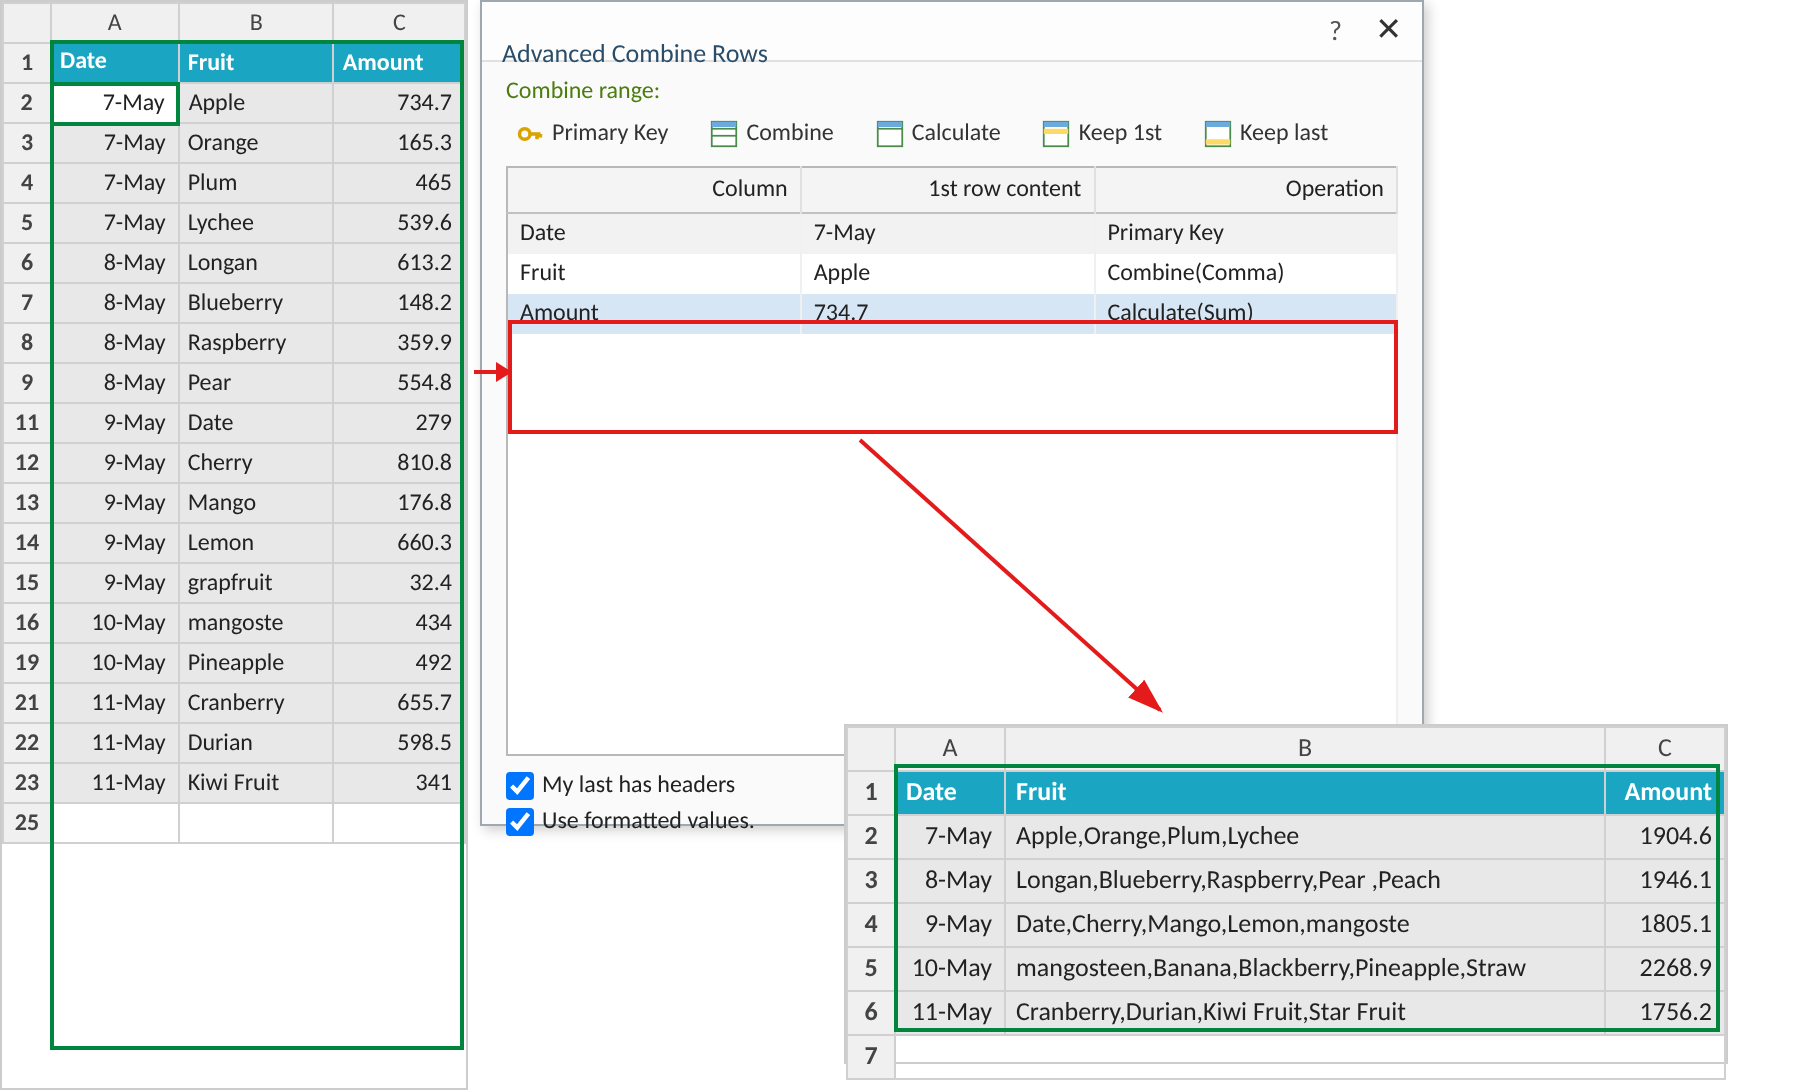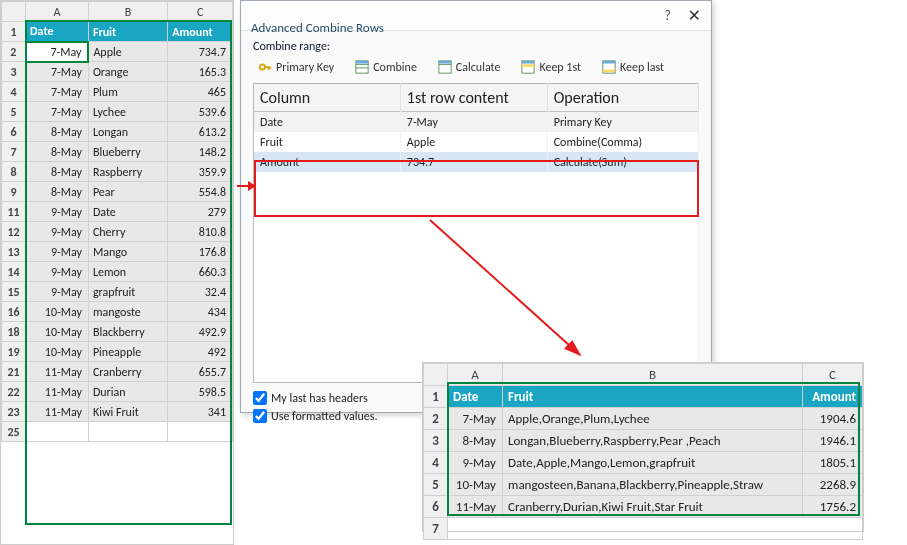--- a/index.html
+++ b/index.html
@@ -20,30 +20,30 @@
   .sheet-left td.colA { text-align: right; padding-right: 6px; }
   .sel-outline { position: absolute; border: 2px solid #00853f; pointer-events: none; }
   .sel-left { left: 25px; top: 20px; width: 207px; height: 505px; }
   
   
   .dialog { position: absolute; left: 240px; top: 0; width: 472px; height: 413px; background: #fafafa; border: 1px solid #9fa8b0; box-shadow: 2px 2px 6px rgba(0,0,0,0.2); }
   .dialog-title { height: 30px; line-height: 30px; padding: 12px 10px; font-size: 13px; color: #2a4d69; background: #fdfdfd; border-bottom: 1px solid #e0e0e0; position: relative; }
   .dialog-title .help { position: absolute; right: 40px; top: 0; font-size: 14px; color: #555; }
   .dialog-title .close { position: absolute; right: 10px; top: 0; font-size: 16px; color: #333; }
   .dialog-body { padding: 8px 12px; }
-  .label-text { font-size: 12px; color: #0f172a; margin-bottom: 4px; }
+  .label-text { font-size: 12px; color: #4d7c0f; margin-bottom: 4px; }
   .range-row { display: flex; align-items: center; gap: 4px; margin-bottom: 8px; }
   .range-input { flex: 1; height: 22px; border: 1px solid #a8a8a8; padding: 2px 4px; font-size: 12px; background: #fff; }
   .range-btn { width: 22px; height: 22px; border: 1px solid #a0a0a0; background: linear-gradient(#fefefe,#e8e8e8); display: flex; align-items: center; justify-content: center; }
   .toolbar { display: flex; gap: 12px; margin-bottom: 6px; flex-wrap: nowrap; }
   .tool-btn { display: flex; align-items: center; gap: 3px; padding: 2px 4px; font-size: 12px; color: #333; white-space: nowrap; }
   .tool-btn .ico { width: 16px; height: 16px; display: inline-flex; align-items: center; justify-content: center; }
   .cols-table { width: 100%; border: 1px solid #b8b8b8; height: 290px; background: #fff; border-collapse: collapse; position: relative; }
   .cols-table .ct-hd { background: #f4f4f4; border-bottom: 1px solid #c0c0c0; }
-  .cols-table th { text-align: left; padding: 4px 6px; font-weight: normal; font-size: 16px; border-right: 1px solid #e0e0e0; }
+  .cols-table th { text-align: right; padding: 4px 6px; font-weight: normal; font-size: 12px; border-right: 1px solid #e0e0e0; }
   .cols-table td { padding: 3px 6px; font-size: 12px; border-right: 1px solid #f0f0f0; }
   .cols-table tr.alt td { background: #f2f2f2; }
   .cols-table tr.sel td { background: #d6e6f5; }
   .red-box { position: absolute; border: 2px solid #e41b1b; pointer-events: none; }
   .red-box-cols { left: 254px; top: 160px; width: 445px; height: 57px; }
   .red-arrow-horiz { position: absolute; left: 237px; top: 185px; width: 18px; height: 2px; background: #e41b1b; }
   .red-arrow-horiz::after { content: ""; position: absolute; right: -1px; top: -4px; border-left: 8px solid #e41b1b; border-top: 5px solid transparent; border-bottom: 5px solid transparent; }
   .checks { margin-top: 8px; }
   .check-row { display: flex; align-items: center; gap: 4px; font-size: 12px; margin: 4px 0; }
   .check-row input { width: 14px; height: 14px; }
@@ -164,26 +164,20 @@
           <th class="rowhead">15</th>
     <td class="colA">9-May</td>
     <td class="colB">grapfruit</td>
     <td class="colC">32.4</td>
         </tr>
         <tr class="data-row">
           <th class="rowhead">16</th>
     <td class="colA">10-May</td>
     <td class="colB">mangoste</td>
     <td class="colC">434</td>
-        </tr>
-        <tr class="data-row">
-          <th class="rowhead">18</th>
-    <td class="colA">10-May</td>
-    <td class="colB">Blackberry</td>
-    <td class="colC">492.9</td>
         </tr>
         <tr class="data-row">
           <th class="rowhead">19</th>
     <td class="colA">10-May</td>
     <td class="colB">Pineapple</td>
     <td class="colC">492</td>
         </tr>
         <tr class="data-row">
           <th class="rowhead">21</th>
     <td class="colA">11-May</td>
@@ -354,21 +348,21 @@
         </tr>
         <tr class="data-row">
           <th class="rowhead">3</th>
     <td class="colA">8-May</td>
     <td class="colB">Longan,Blueberry,Raspberry,Pear ,Peach</td>
     <td class="colC">1946.1</td>
         </tr>
         <tr class="data-row">
           <th class="rowhead">4</th>
     <td class="colA">9-May</td>
-    <td class="colB">Date,Apple,Mango,Lemon,grapfruit</td>
+    <td class="colB">Date,Cherry,Mango,Lemon,mangoste</td>
     <td class="colC">1805.1</td>
         </tr>
         <tr class="data-row">
           <th class="rowhead">5</th>
     <td class="colA">10-May</td>
     <td class="colB">mangosteen,Banana,Blackberry,Pineapple,Straw</td>
     <td class="colC">2268.9</td>
         </tr>
         <tr class="data-row">
           <th class="rowhead">6</th>

